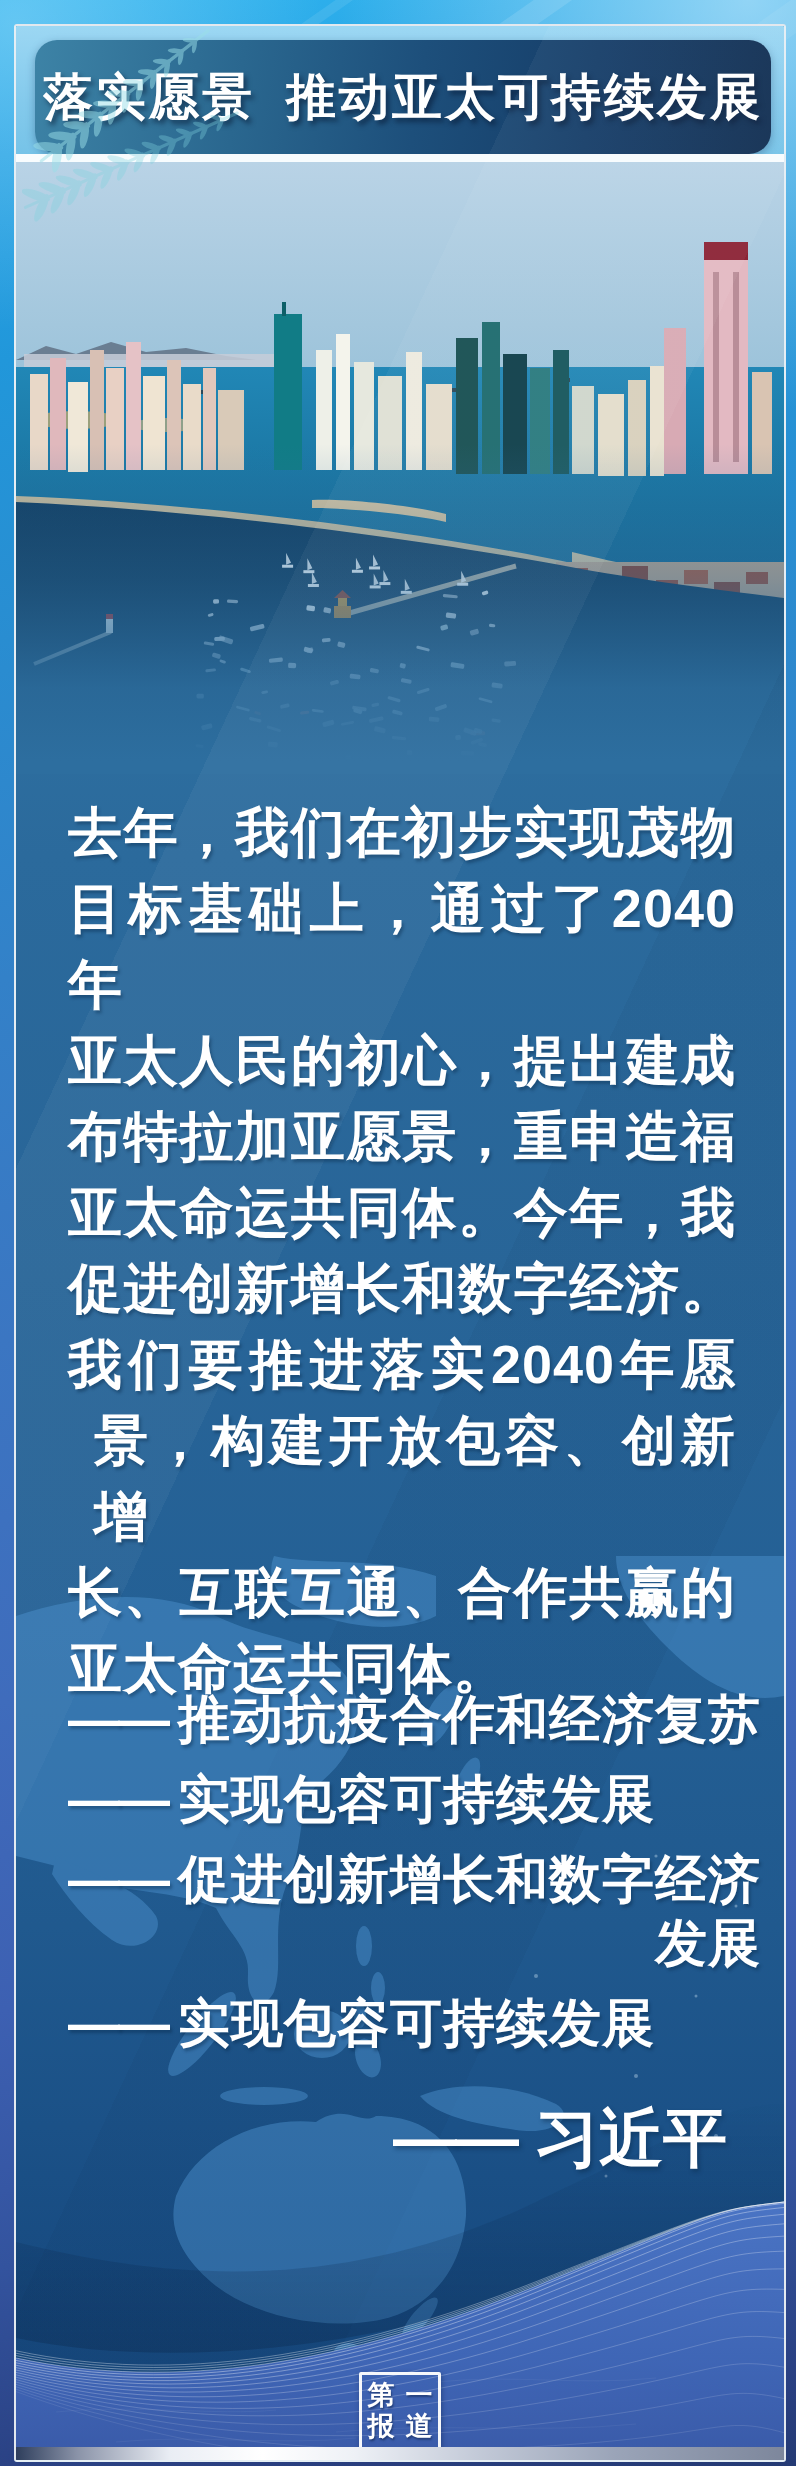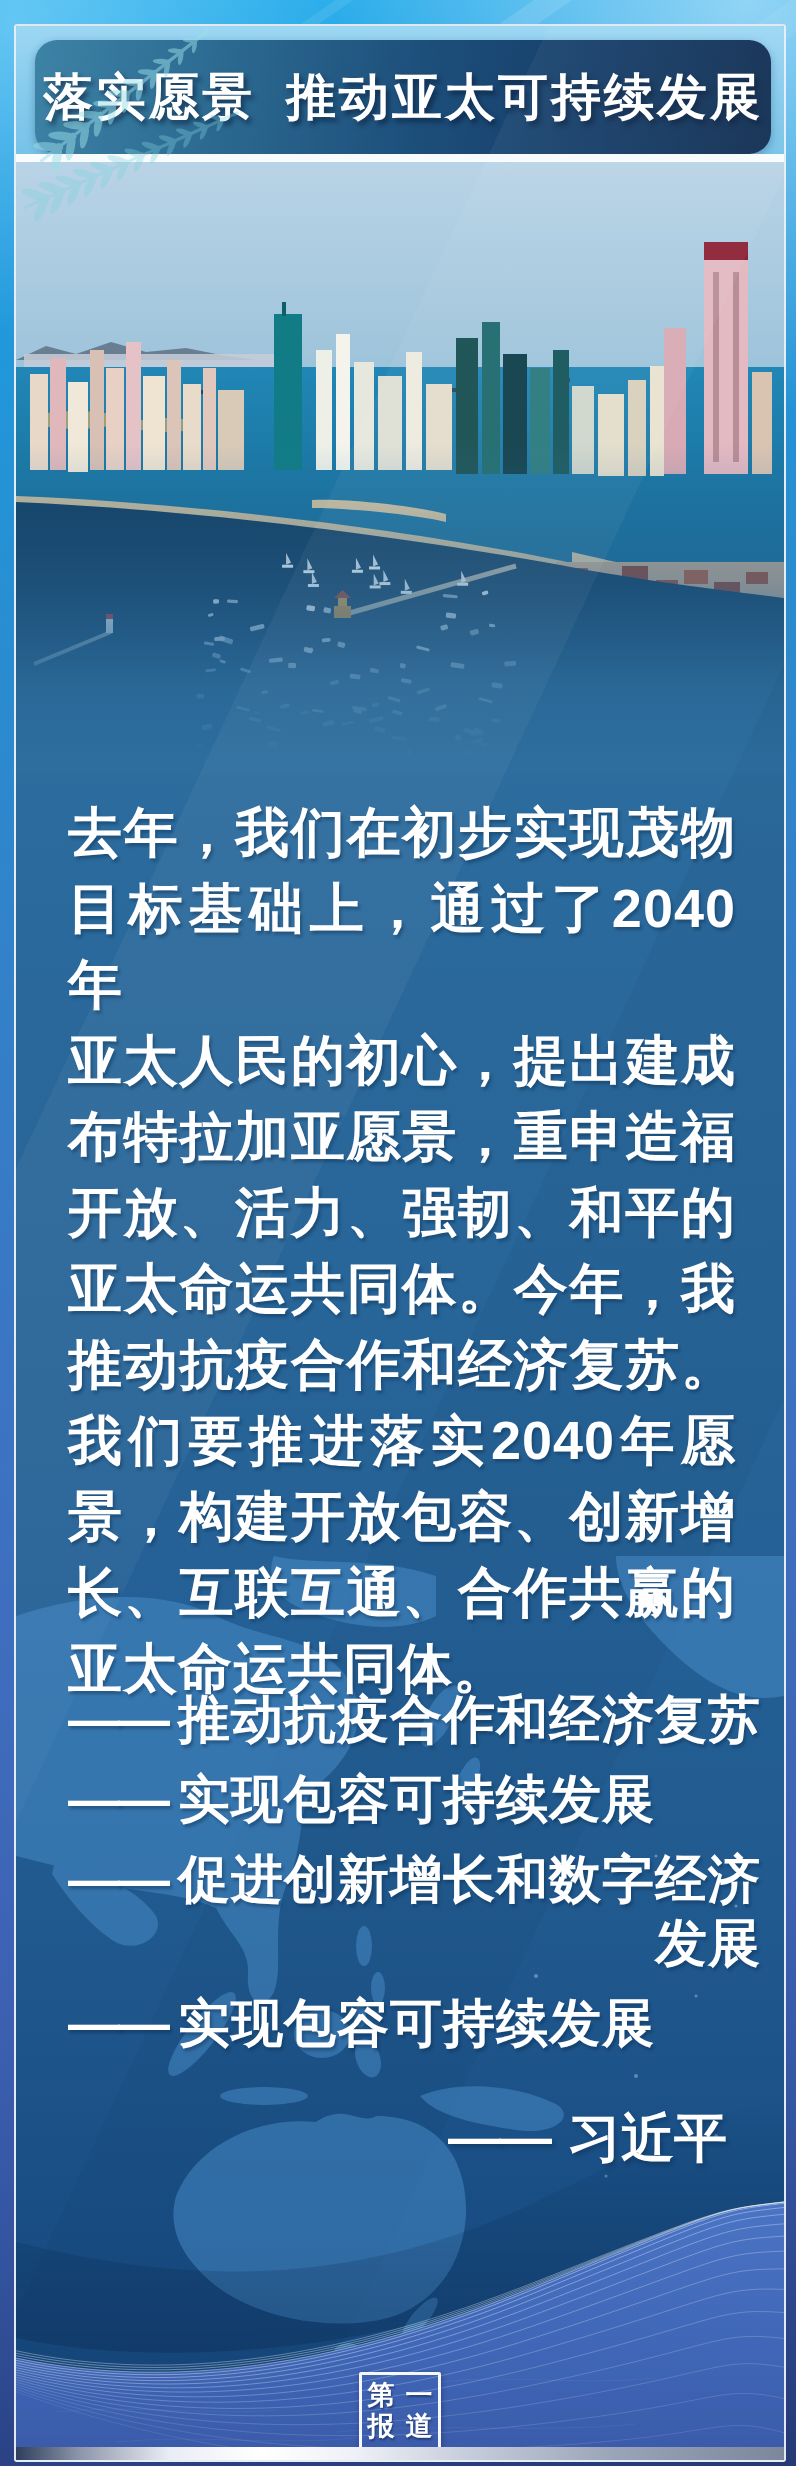--- a/index.html
+++ b/index.html
@@ -44,21 +44,21 @@
     text-align:justify;text-align-last:justify;text-shadow:2px 3px 3px rgba(8,40,72,.38);}
   .qline:last-child{text-align-last:left;}
 
   .bullets{position:absolute;left:52px;top:1661px;width:700px;z-index:4;}
   .bullet{display:flex;align-items:flex-start;margin-bottom:16px;color:#fff;font-weight:bold;
     font-size:52px;line-height:64px;text-shadow:2px 3px 3px rgba(8,40,72,.38);}
   .bullet .dash{flex:0 0 auto;margin-right:10px;letter-spacing:-2px;}
   .bullet .btext{white-space:pre-line;letter-spacing:1px;text-align:right;}
 
   .attribution{position:absolute;right:57px;top:2070px;z-index:4;color:#fff;font-weight:bold;
-    font-size:53px;line-height:84px;text-shadow:2px 3px 4px rgba(8,40,72,.45);}
+    font-size:64px;line-height:84px;text-shadow:2px 3px 4px rgba(8,40,72,.45);}
   .attribution .dash{letter-spacing:-2px;margin-right:18px;}
 
   .seal{position:absolute;left:343px;top:2346px;width:82px;height:78px;z-index:6;
     border:3px solid rgba(255,255,255,.95);box-sizing:border-box;border-radius:2px;
     display:grid;grid-template-columns:1fr 1fr;align-content:center;justify-items:center;
     box-shadow:1px 2px 5px rgba(10,30,70,.4);}
   .seal-char{color:#fff;font-family:"Liberation Serif",serif;font-weight:bold;font-size:27px;
     line-height:31px;text-shadow:1px 2px 2px rgba(10,30,70,.5);}
 
   .bottom-strip{position:absolute;left:0;bottom:0;width:768px;height:13px;z-index:7;
@@ -362,25 +362,24 @@
         <circle cx="640" cy="300" r="1.6"></circle>
           <circle cx="720" cy="350" r="1.5"></circle>
       </g>
     </svg>
 
     <div class="quote">
         <div class="qline" style="color: rgb(255, 255, 255);">去年，我们在初步实现茂物</div>
         <div class="qline" style="color: rgb(255, 255, 255);">目标基础上，通过了2040年</div>
         <div class="qline" style="color: rgb(255, 255, 255);">亚太人民的初心，提出建成</div>
         <div class="qline" style="color: rgb(255, 255, 255);">布特拉加亚愿景，重申造福</div>
-        <div class="qline" style="color: rgb(255, 255, 255);">开放、活力、强韧、和平的</div>
         <div class="qline" style="color: rgb(255, 255, 255);">亚太命运共同体。今年，我</div>
-        <div class="qline" style="color: rgb(255, 255, 255);">推动抗疫合作和经济复苏。</div>
+        <div class="qline" style="color: rgb(255, 255, 255);">促进创新增长和数字经济。</div>
         <div class="qline" style="color: rgb(255, 255, 255);">我们要推进落实2040年愿</div>
-        <div class="qline" style="color: rgb(255, 255, 255);">景，构建开放包容、创新增</div>
+        <div class="qline" style="color: rgb(255, 255, 255); margin-left: 26px;">景，构建开放包容、创新增</div>
         <div class="qline" style="color: rgb(255, 255, 255);">长、互联互通、合作共赢的</div>
         <div class="qline" style="color: rgb(255, 255, 255);">亚太命运共同体。</div>
       </div>
 
     <div class="bullets">
         <div class="bullet" style="color: rgb(255, 255, 255);">
         <span class="dash">——</span>
         <span class="btext">推动抗疫合作和经济复苏</span>
       </div>
         <div class="bullet" style="color: rgb(255, 255, 255);">

